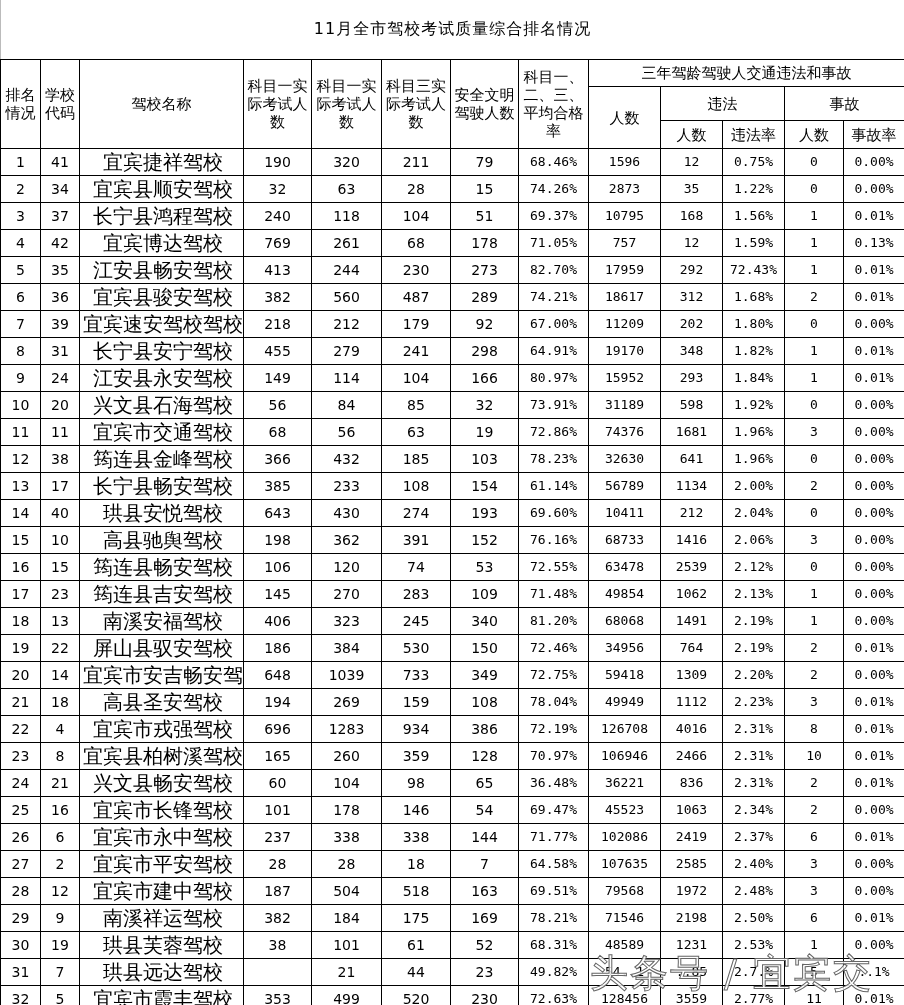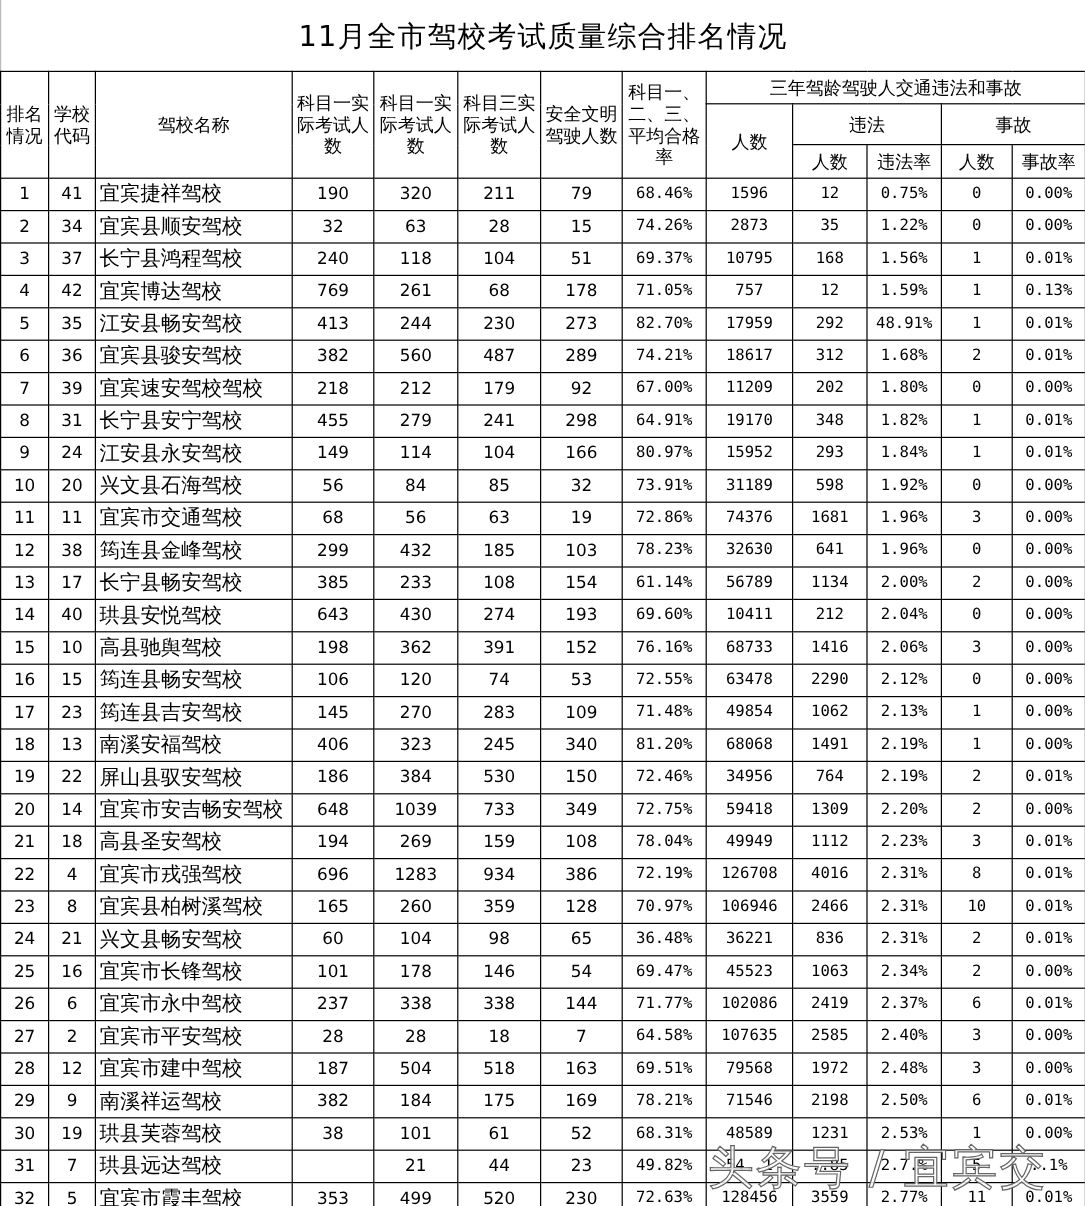--- a/index.html
+++ b/index.html
@@ -1,27 +1,27 @@
 <!DOCTYPE html>
 <html><head>
 <meta charset="utf-8">
 <style>
   html, body { margin:0; padding:0; background:#ffffff; }
   body { width:904px; height:1005px; overflow:hidden; position:relative;
          font-family:"DejaVu Sans", "Liberation Sans", sans-serif; color:#000; }
   .title { position:absolute; left:0; top:0; width:904px; height:59px;
            display:flex; align-items:center; justify-content:center;
-           font-size:24px; letter-spacing:1px; border-left:1px solid #bbb; box-sizing:border-box; }
+           font-size:16px; letter-spacing:1px; border-left:1px solid #bbb; box-sizing:border-box; }
   table { position:absolute; left:0; top:59px; border-collapse:collapse; table-layout:fixed; width:904px; }
   td, th { border:1.5px solid #000; padding:0; text-align:center; vertical-align:middle;
            font-weight:normal; font-size:14px; line-height:16px; overflow:hidden; white-space:nowrap; }
   th { font-size:15px; line-height:18px; white-space:normal; }
   th.hdr-wrap { word-break:break-all; }
   tbody tr { height:27px; }
-  td.name { text-align:left; padding-left:3px; font-size:17px; }
+  td.name { text-align:center; padding-left:3px; font-size:20px; }
   td.num { font-family:"DejaVu Sans Mono", "Liberation Mono", monospace; font-size:13px; }
   .watermark { position:absolute; left:590px; top:948px; font-size:38px; color:rgba(255,255,255,0.85);
                -webkit-text-stroke:1px #666; letter-spacing:2px; pointer-events:none; }
 </style>
 </head>
 <body>
 
 <div class="title">11月全市驾校考试质量综合排名情况</div>
 
 <table>
@@ -129,21 +129,21 @@
         <td>5</td>
         <td>35</td>
         <td class="name">江安县畅安驾校</td>
         <td>413</td>
         <td>244</td>
         <td>230</td>
         <td>273</td>
         <td class="num">82.70%</td>
         <td class="num">17959</td>
         <td class="num">292</td>
-        <td class="num">48.91%</td>
+        <td class="num">72.43%</td>
         <td class="num">1</td>
         <td class="num">0.01%</td>
       </tr>
       <tr>
         <td>6</td>
         <td>36</td>
         <td class="name">宜宾县骏安驾校</td>
         <td>382</td>
         <td>560</td>
         <td>487</td>
@@ -227,21 +227,21 @@
         <td class="num">74376</td>
         <td class="num">1681</td>
         <td class="num">1.96%</td>
         <td class="num">3</td>
         <td class="num">0.00%</td>
       </tr>
       <tr>
         <td>12</td>
         <td>38</td>
         <td class="name">筠连县金峰驾校</td>
-        <td>299</td>
+        <td>366</td>
         <td>432</td>
         <td>185</td>
         <td>103</td>
         <td class="num">78.23%</td>
         <td class="num">32630</td>
         <td class="num">641</td>
         <td class="num">1.96%</td>
         <td class="num">0</td>
         <td class="num">0.00%</td>
       </tr>
@@ -293,21 +293,21 @@
       <tr>
         <td>16</td>
         <td>15</td>
         <td class="name">筠连县畅安驾校</td>
         <td>106</td>
         <td>120</td>
         <td>74</td>
         <td>53</td>
         <td class="num">72.55%</td>
         <td class="num">63478</td>
-        <td class="num">2290</td>
+        <td class="num">2539</td>
         <td class="num">2.12%</td>
         <td class="num">0</td>
         <td class="num">0.00%</td>
       </tr>
       <tr>
         <td>17</td>
         <td>23</td>
         <td class="name">筠连县吉安驾校</td>
         <td>145</td>
         <td>270</td>

